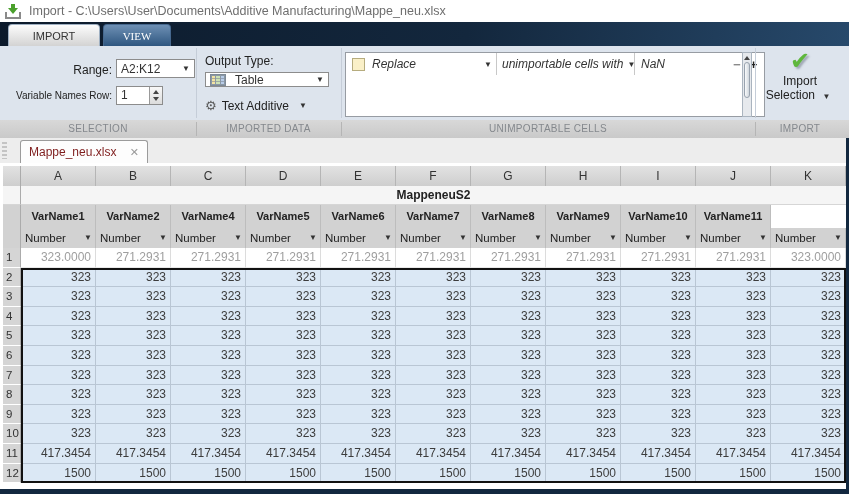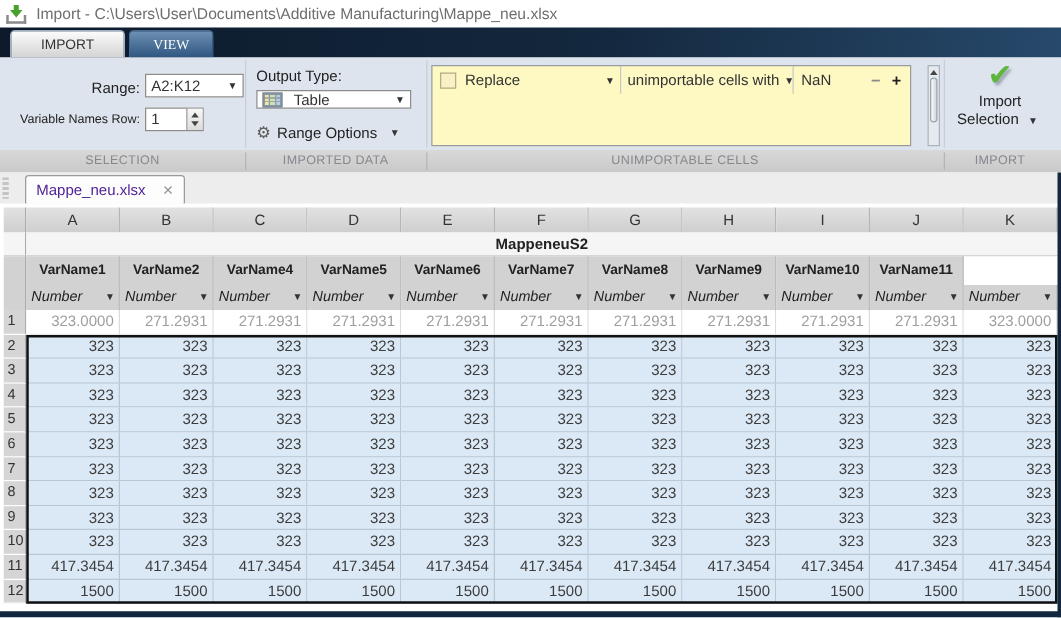--- a/index.html
+++ b/index.html
@@ -38,21 +38,21 @@
   .spinbtns { width:13px; border-left:1px solid #999; background:linear-gradient(#f8f8f8,#dcdcdc);
       display:flex; flex-direction:column; align-items:center; justify-content:space-evenly; }
   .tri-up { width:0; height:0; border-left:3px solid transparent; border-right:3px solid transparent; border-bottom:4px solid #444; }
   .tri-dn { width:0; height:0; border-left:3px solid transparent; border-right:3px solid transparent; border-top:4px solid #444; }
   .tbl-icon { width:16px; height:12px; border:1px solid #7d8a97; background:#8b98a5; display:flex; gap:1px; padding:1px; margin:0 5px 0 4px; }
   .tbl-icon span { flex:1; background-image:repeating-linear-gradient(180deg,transparent 0 2px,rgba(120,130,145,.55) 2px 3px); }
   .tbl-icon .c1{ background-color:#f3e3a2; } .tbl-icon .c2{ background-color:#cde2b4; } .tbl-icon .c3{ background-color:#b7cce8; }
   .gear { font-size:13px; color:#5a5a5a; margin-right:5px; }
   .textopts { position:absolute; display:flex; align-items:center; color:#222; }
   
-  .unpanel { position:absolute; left:345px; top:6px; width:384px; height:65px; background:#fef9c3; border:1px solid #979ca3; }
+  .unpanel { position:absolute; left:345px; top:6px; width:420px; height:65px; background:#ffffff; border:1px solid #979ca3;font-style:italic; }
   .unrow { height:22px; display:flex; align-items:center; }
   .swatch { width:13px; height:13px; background:#faf0c8; border:1px solid #b6ac7e; margin:0 7px 0 6px; }
   .p-replace { width:150px; display:flex; align-items:center; height:100%; }
   .p-replace .txt { white-space:nowrap; }
   .p-replace .arr { margin-left:auto; }
   .psep { width:1px; height:100%; background:#c8c8c8; }
   .p-with { width:137px; display:flex; align-items:center; padding-left:5px; height:100%; white-space:nowrap; }
   .p-nan { flex:1; padding-left:6px; }
   .p-btns { display:flex; gap:9px; align-items:center; padding-right:7px; font-weight:bold; }
   .pminus { color:#8a8a8a; font-size:13px; } .pplus { color:#222; font-size:13px; }
@@ -67,37 +67,37 @@
   .labelband { position:relative; height:18px; background:linear-gradient(#d8d8d8,#c9c9c9); font-size:10px; color:#84888d; }
   .labelband span { position:absolute; top:3px; text-align:center; letter-spacing:.3px; }
   .labelband .d { position:absolute; top:2px; bottom:2px; width:1px; background:#b5b5b5; }
   
   .docbar { position:relative; height:25px; background:#ededed; }
   .grip { position:absolute; left:2px; top:4px; width:5px; height:17px;
       background-image:repeating-linear-gradient(180deg,#c4c4c4 0 2px,transparent 2px 4px); }
   .doctab { position:absolute; left:20px; bottom:0; height:23px; width:128px; background:#fdfdfd;
       border:1px solid #9b9b9b; border-bottom:none; border-radius:3px 3px 0 0;
       display:flex; align-items:center; padding:0 8px; }
-  .doctab .lbl { flex:1; font-size:12px; color:#4c1d95; }
+  .doctab .lbl { flex:1; font-size:12px; color:#7f1d1d; }
   .doctab .x { font-size:11px; color:#9a9a9a; }
   
   .sheet { position:relative; height:326px; background:#fff; padding:3px 0 0 3px; overflow:hidden; }
   .hrow, .drow { display:flex; }
   .corner { width:18px; border-right:1px solid #ababab; }
   .cl { background:linear-gradient(#e2e2e2,#cecece); }
   .cm { background:#f5f5f5; border-bottom:1px solid #d6d6d6; }
   .cv { background:var(--header-gray); }
   .c { width:75px; }
   .letters { height:20px; line-height:20px; }
   .colletter { background:linear-gradient(#e2e2e2,#cecece); text-align:center; border-right:1px solid #b5b5b5; color:#333; }
   .mergedrow { height:19px; line-height:19px; }
   .mergedcell { width:825px; background:#f5f5f5; text-align:center; font-weight:bold; color:#222; border-bottom:1px solid #d6d6d6; }
   .vnames { height:23px; line-height:23px; }
   .vn { background:var(--header-gray); font-weight:bold; text-align:center; border-right:1px solid #bdbdbd; font-size:11px; color:#222; }
-  .types { height:20px; line-height:20px;font-style:italic; }
+  .types { height:20px; line-height:20px; }
   .ty { background:var(--header-gray); display:flex; justify-content:space-between; align-items:center;
         padding:0 3px 0 4px; border-right:1px solid #bdbdbd; font-size:11.5px; color:#222; }
   .ty .tyarr { font-size:8px; color:#333; }
   .drow { height:19.6px; line-height:19.6px; }
   .rn { width:18px; background:#d5d5d5; border-bottom:1px solid #fff; border-right:1px solid #ababab;
         padding-left:3px; font-size:11.5px; color:#333; }
   .dc { text-align:right; padding-right:4px; font-size:12px; }
   .unsel .dc { background:#fff; color:#9e9e9e; border-right:1px solid #dcdcdc; border-bottom:1px solid #e9e9e9; }
   .sel .dc { background:var(--selection-blue); color:#3c3c3c; border-right:1px solid var(--grid-line); border-bottom:1px solid var(--grid-line); }
   .sel-overlay { position:absolute; left:21px; top:104.6px; width:825px; height:215.6px;
@@ -149,21 +149,21 @@
     <span class="tbl-icon">
         <span class="c1"></span>
         <span class="c2"></span>
         <span class="c3"></span>
       </span>
     <span class="val">Table</span>
     <span class="arr">▼</span>
   </div>
   <div class="textopts" style="left:205px; top:52px;">
     <span class="gear">⚙</span>
-    <span>Range Options</span>
+    <span>Text Additive</span>
     <span class="arr" style="padding-left:10px;">▼</span>
   </div>
 
   <div class="vdiv" style="left:341px;"></div>
 
   <div class="unpanel">
     <div class="unrow">
       <div class="p-replace">
         <span class="swatch"></span>
         <span class="txt">Replace</span>

